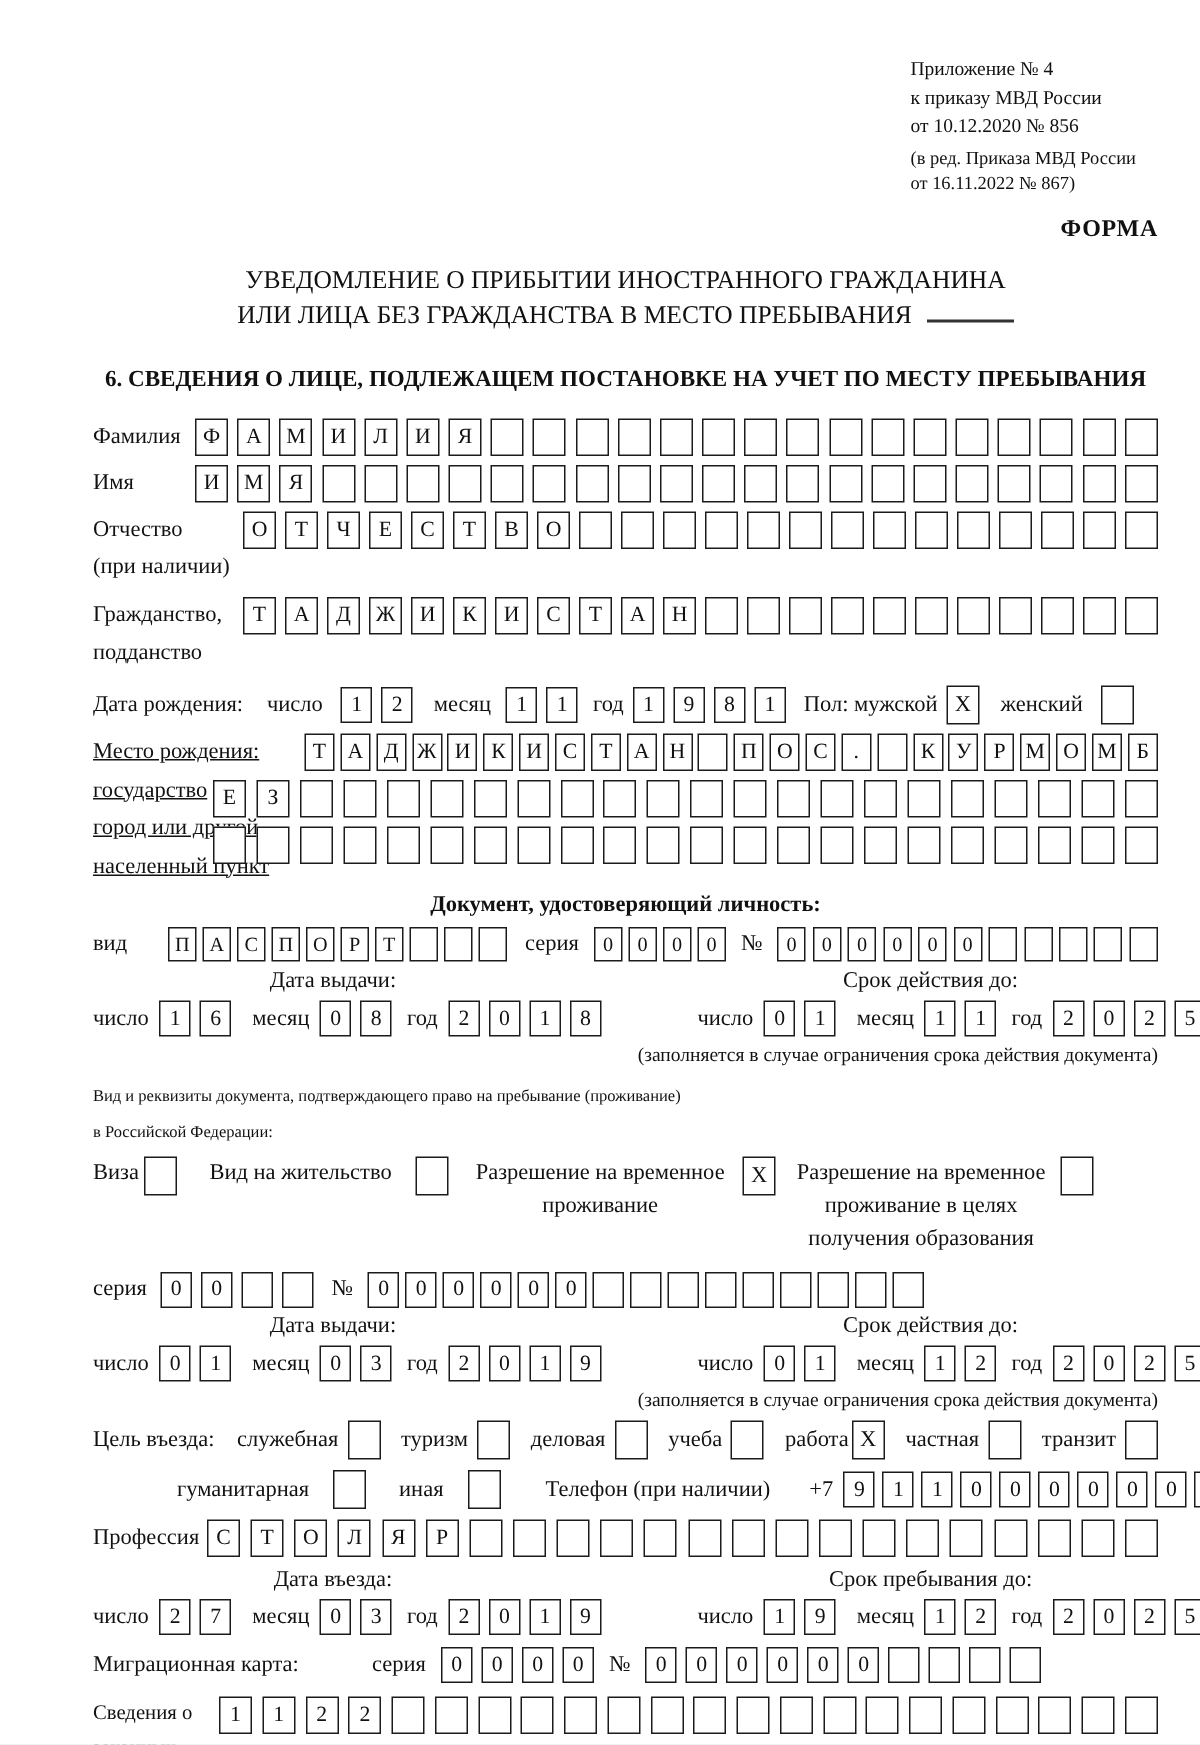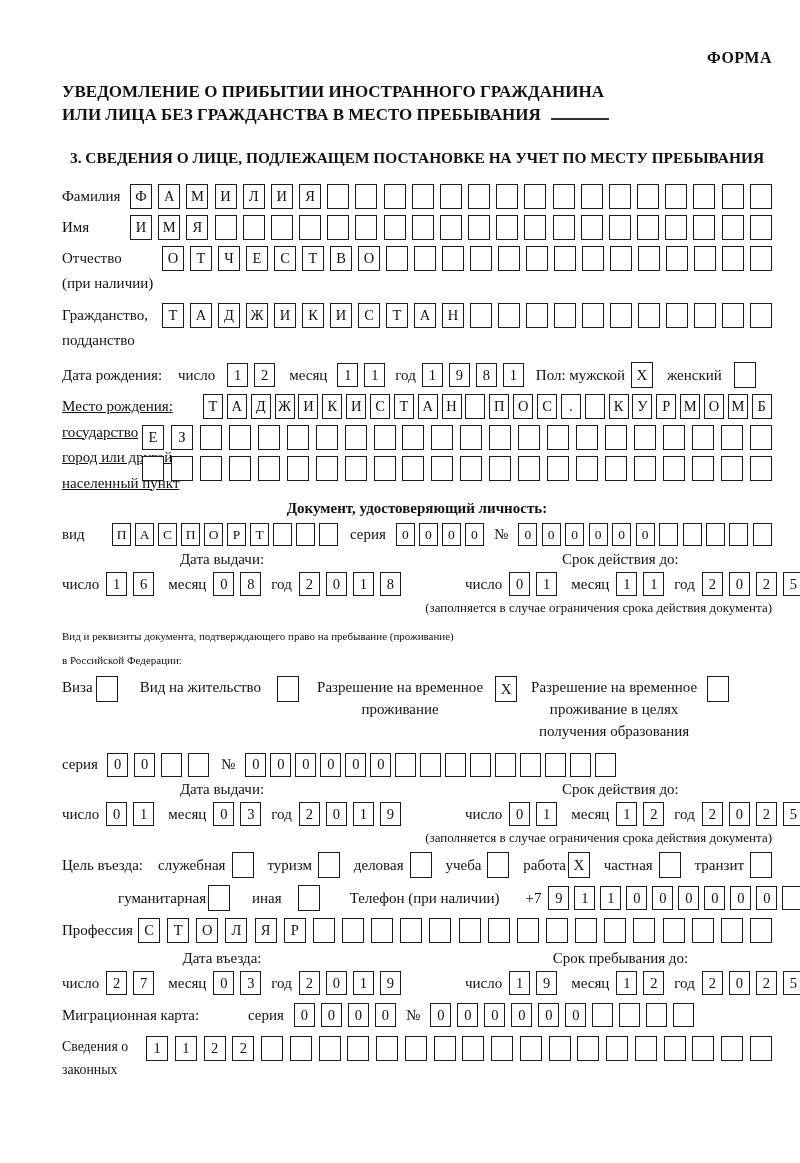--- a/index.html
+++ b/index.html
@@ -7,21 +7,21 @@
     position:relative; width:800px; height:1163px; margin:0 auto;
     background:#ffffff; box-sizing:border-box;
     padding:36px 28px 0 62px;
     font-family:"Liberation Serif","DejaVu Serif",serif;
     color:#111; overflow:hidden;
   }
   
   .annex { margin-left:auto; width:165px; font-size:13px; line-height:19px; }
   .annex .rev { margin-top:4px; font-size:12.3px; line-height:17px; }
   .forma { text-align:right; font-weight:bold; font-size:16px; margin-top:13px; letter-spacing:.5px; }
-  .title { text-align:left; font-weight:bold; font-size:17px; line-height:23px; margin-top:13px; }
+  .title { text-align:center; font-weight:normal; font-size:17px; line-height:23px; margin-top:13px; }
   .tline { display:inline-block; width:58px; border-bottom:2.2px solid #333; margin-left:10px; vertical-align:baseline; }
   .sec { text-align:center; font-weight:bold; font-size:15.4px; margin-top:23px; white-space:nowrap; }
 
   
   .row { display:flex; align-items:flex-start; margin-top:6px; }
   .lbl { font-size:15px; line-height:25px; flex:none; }
   .w68  { width:68px; }  .w100 { width:100px; }
   .w138 { width:141px;text-decoration:underline; } .w73 { width:76px; }
   .ml10 { margin-left:10px; } .ml12 { margin-left:12px; } .ml14 { margin-left:14px; }
   .ml6  { margin-left:6px; }
@@ -64,29 +64,38 @@
   .replbl { width:84px; flex:none; font-size:13.8px; line-height:22.5px; }
   .repbox { flex:1; }
   .repbox .cells { margin-bottom:7px; }
   .intro { font-size:11px; line-height:24px; margin-top:8px; }
 </style>
 </head>
 <body>
 
 <div class="page">
 
+  <div class="annex">
+    <div>Приложение № 4</div>
+    <div>к приказу МВД России</div>
+    <div>от 10.12.2020 № 856</div>
+    <div class="rev">
+      <div>(в ред. Приказа МВД России</div>
+      <div>от 16.11.2022 № 867)</div>
+    </div>
+  </div>
 
   <div class="forma">ФОРМА</div>
 
   <div class="title">
     <div>УВЕДОМЛЕНИЕ О ПРИБЫТИИ ИНОСТРАННОГО ГРАЖДАНИНА</div>
     <div><span>ИЛИ ЛИЦА БЕЗ ГРАЖДАНСТВА В МЕСТО ПРЕБЫВАНИЯ</span><span class="tline"></span></div>
   </div>
 
-  <div class="sec">3. СВЕДЕНИЯ О ЛИЦЕ, ПОДЛЕЖАЩЕМ ПОСТАНОВКЕ НА УЧЕТ ПО МЕСТУ ПРЕБЫВАНИЯ</div>
+  <div class="sec">6. СВЕДЕНИЯ О ЛИЦЕ, ПОДЛЕЖАЩЕМ ПОСТАНОВКЕ НА УЧЕТ ПО МЕСТУ ПРЕБЫВАНИЯ</div>
 
   <div class="row" style="margin-top:17px">
     <span class="lbl w68">Фамилия</span>
     <span class="cells fill">
         <span class="cell">Ф</span>
         <span class="cell">А</span>
         <span class="cell">М</span>
         <span class="cell">И</span>
         <span class="cell">Л</span>
         <span class="cell">И</span>
@@ -531,21 +540,21 @@
           <span class="chk"></span>
         </span>
       <span class="cbp">
           <span class="lbl">транзит</span>
           <span class="chk"></span>
         </span>
     </div>
   </div>
 
   <div class="row" style="margin-top:7px; align-items:center">
-    <span class="cbp" style="margin-left:56px; gap:2px">
+    <span class="cbp" style="margin-left:56px; gap:16px">
       <span class="lbl">гуманитарная</span>
       <span class="chk"></span>
     </span>
     <span class="cbp" style="margin-left:22px; gap:16px">
       <span class="lbl">иная</span>
       <span class="chk"></span>
     </span>
     <span class="lbl" style="margin-left:30px">Телефон (при наличии)</span>
     <span class="lbl" style="margin-left:26px">+7</span>
     <span class="cells dcells" style="margin-left:7px; gap:5px">

